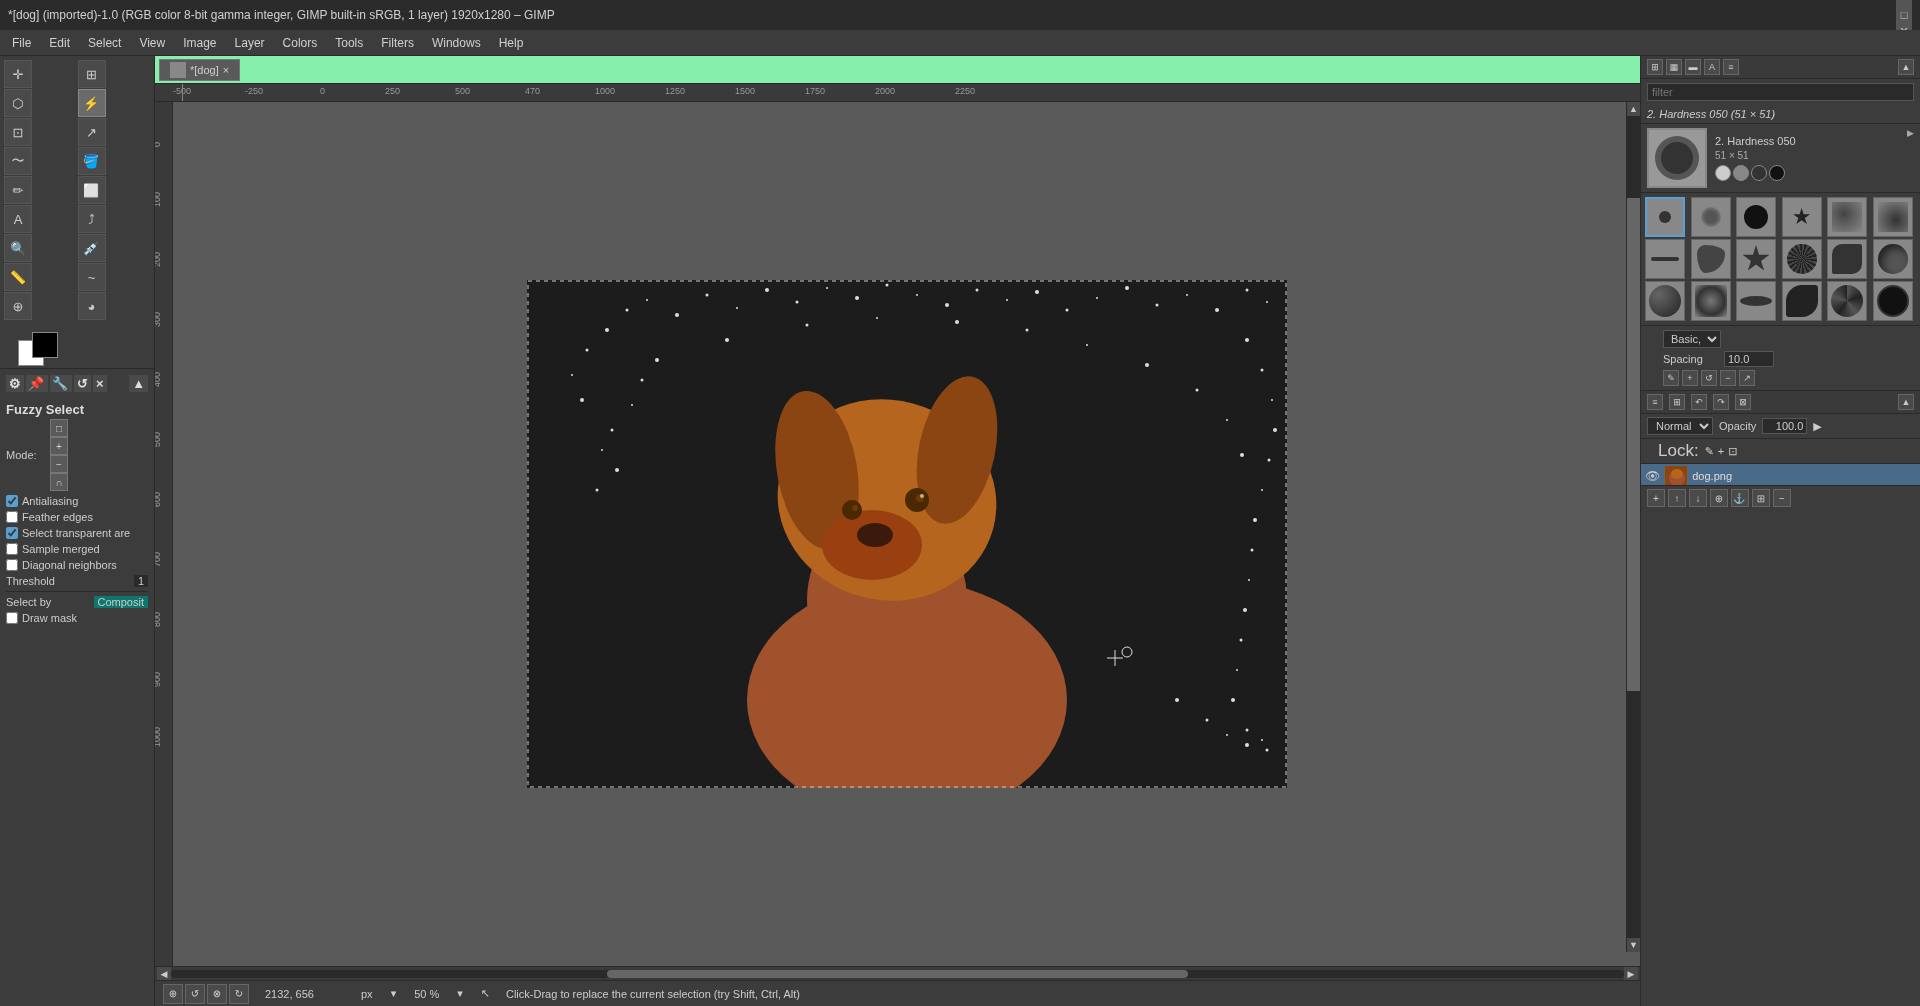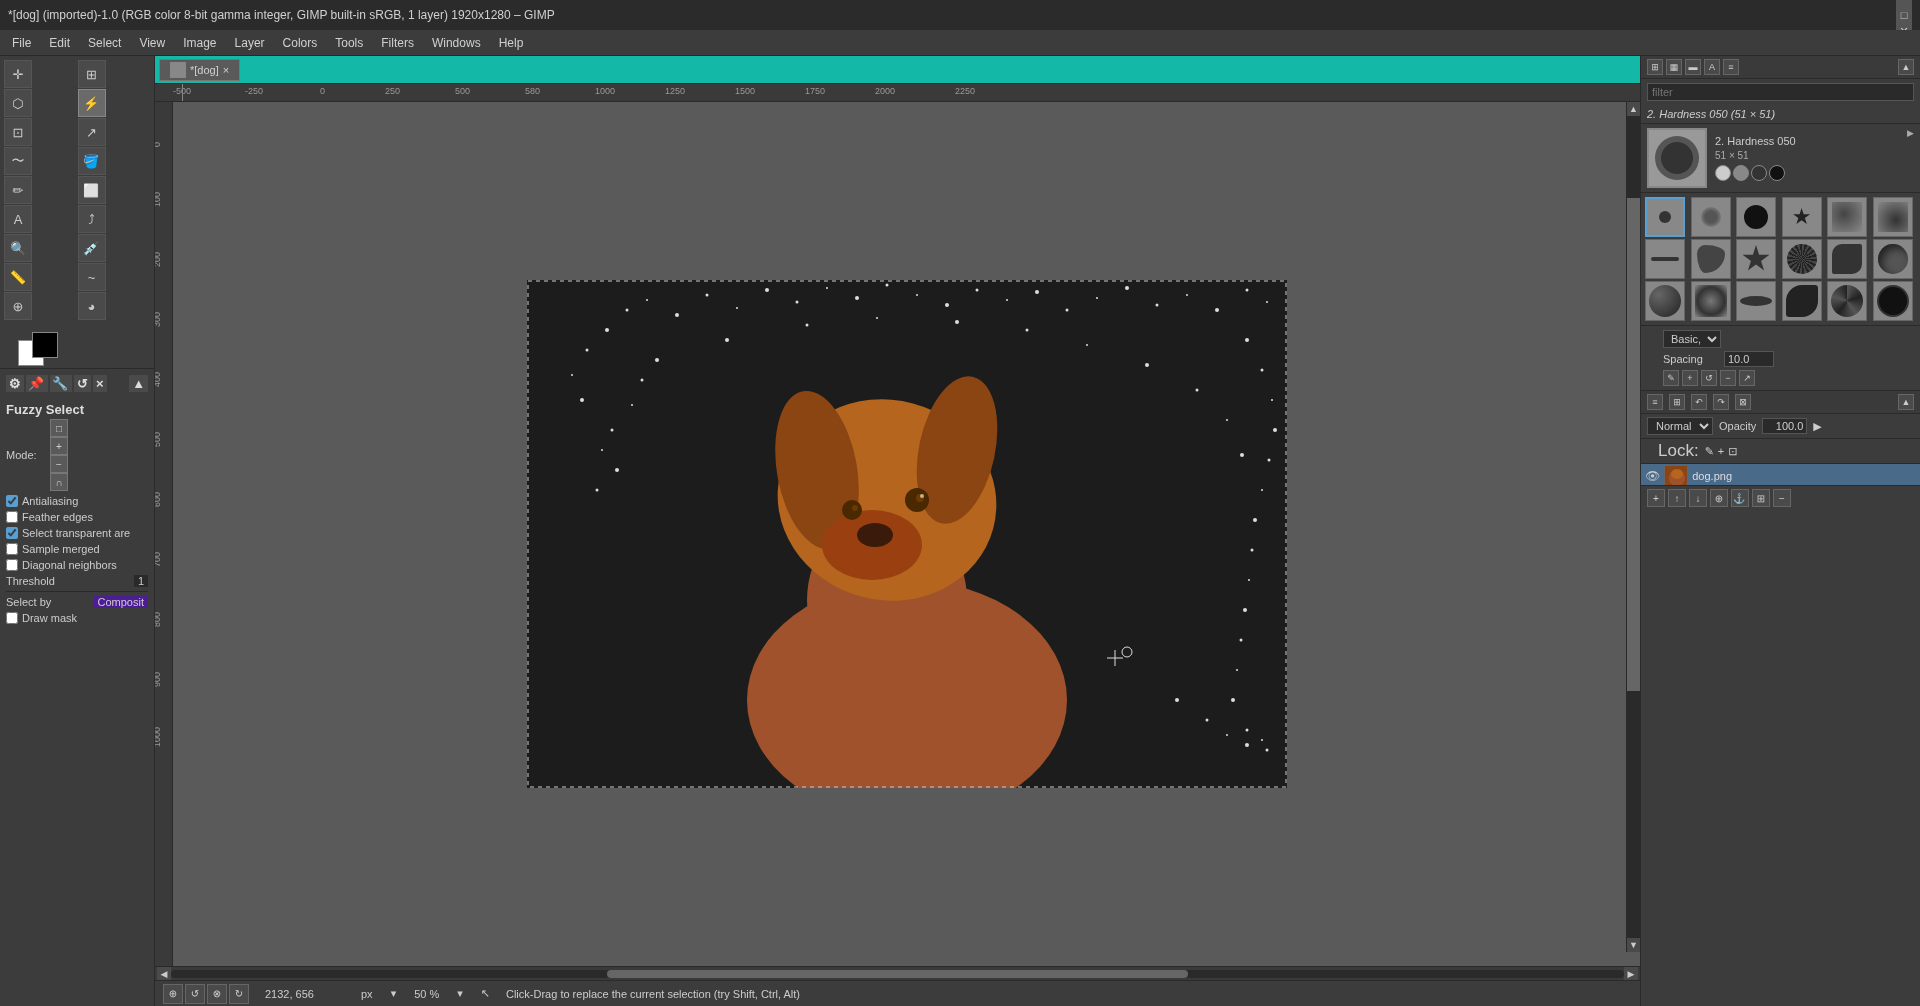--- a/index.html
+++ b/index.html
@@ -126,36 +126,36 @@
     .threshold-label { font-size: 11px; color: #ccc; }
     .threshold-val { font-size: 11px; color: #ccc; background: #2a2a2a; padding: 0 4px; }
 
     .select-by-row {
       display: flex;
       align-items: center;
       justify-content: space-between;
       margin-bottom: 4px;
     }
     .select-by-label { font-size: 11px; color: #ccc; }
-    .select-by-val { font-size: 11px; color: #ccc; background: #4c1d95; padding: 0 4px; }
+    .select-by-val { font-size: 11px; color: #ccc; background: #0f766e; padding: 0 4px; }
 
     
     #canvas-area {
       flex: 1;
       background: #4a4a4a;
       display: flex;
       flex-direction: column;
       overflow: hidden;
       position: relative;
     }
 
     
     #tab-bar {
       height: 28px;
-      background: #14b8a6;
+      background: #86efac;
       display: flex;
       align-items: center;
       padding: 0 4px;
       border-bottom: 1px solid #2a2a2a;
       flex-shrink: 0;
     }
     .canvas-tab {
       background: #5a5a5a;
       border: 1px solid #777;
       padding: 2px 10px;
@@ -626,21 +626,21 @@
         <span>×</span>
       </div>
     </div>
 
     <div id="ruler-top">
       <span class="ruler-mark" style="left:18px;">-500</span>
       <span class="ruler-mark" style="left:90px;">-250</span>
       <span class="ruler-mark" style="left:165px;">0</span>
       <span class="ruler-mark" style="left:230px;">250</span>
       <span class="ruler-mark" style="left:300px;">500</span>
-      <span class="ruler-mark" style="left:370px;">580</span>
+      <span class="ruler-mark" style="left:370px;">470</span>
       <span class="ruler-mark" style="left:440px;">1000</span>
       <span class="ruler-mark" style="left:510px;">1250</span>
       <span class="ruler-mark" style="left:580px;">1500</span>
       <span class="ruler-mark" style="left:650px;">1750</span>
       <span class="ruler-mark" style="left:720px;">2000</span>
       <span class="ruler-mark" style="left:800px;">2250</span>
 
       <div style="position:absolute;top:0;left:18px;width:10px;height:100%;border-right:1px solid #888;"></div>
     </div>
 

